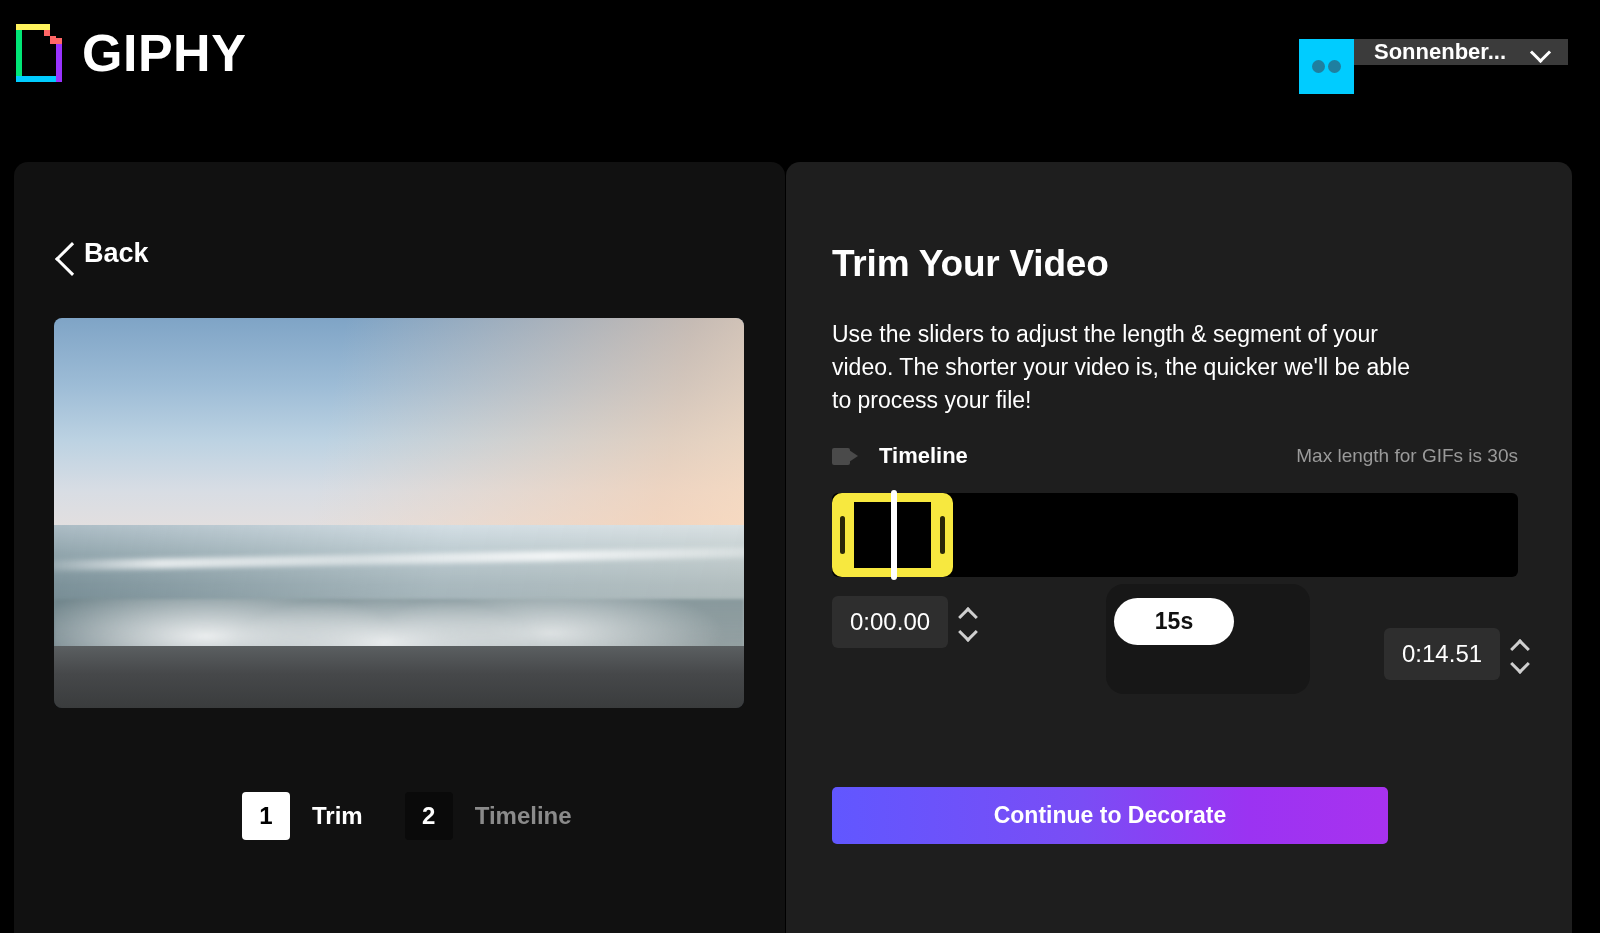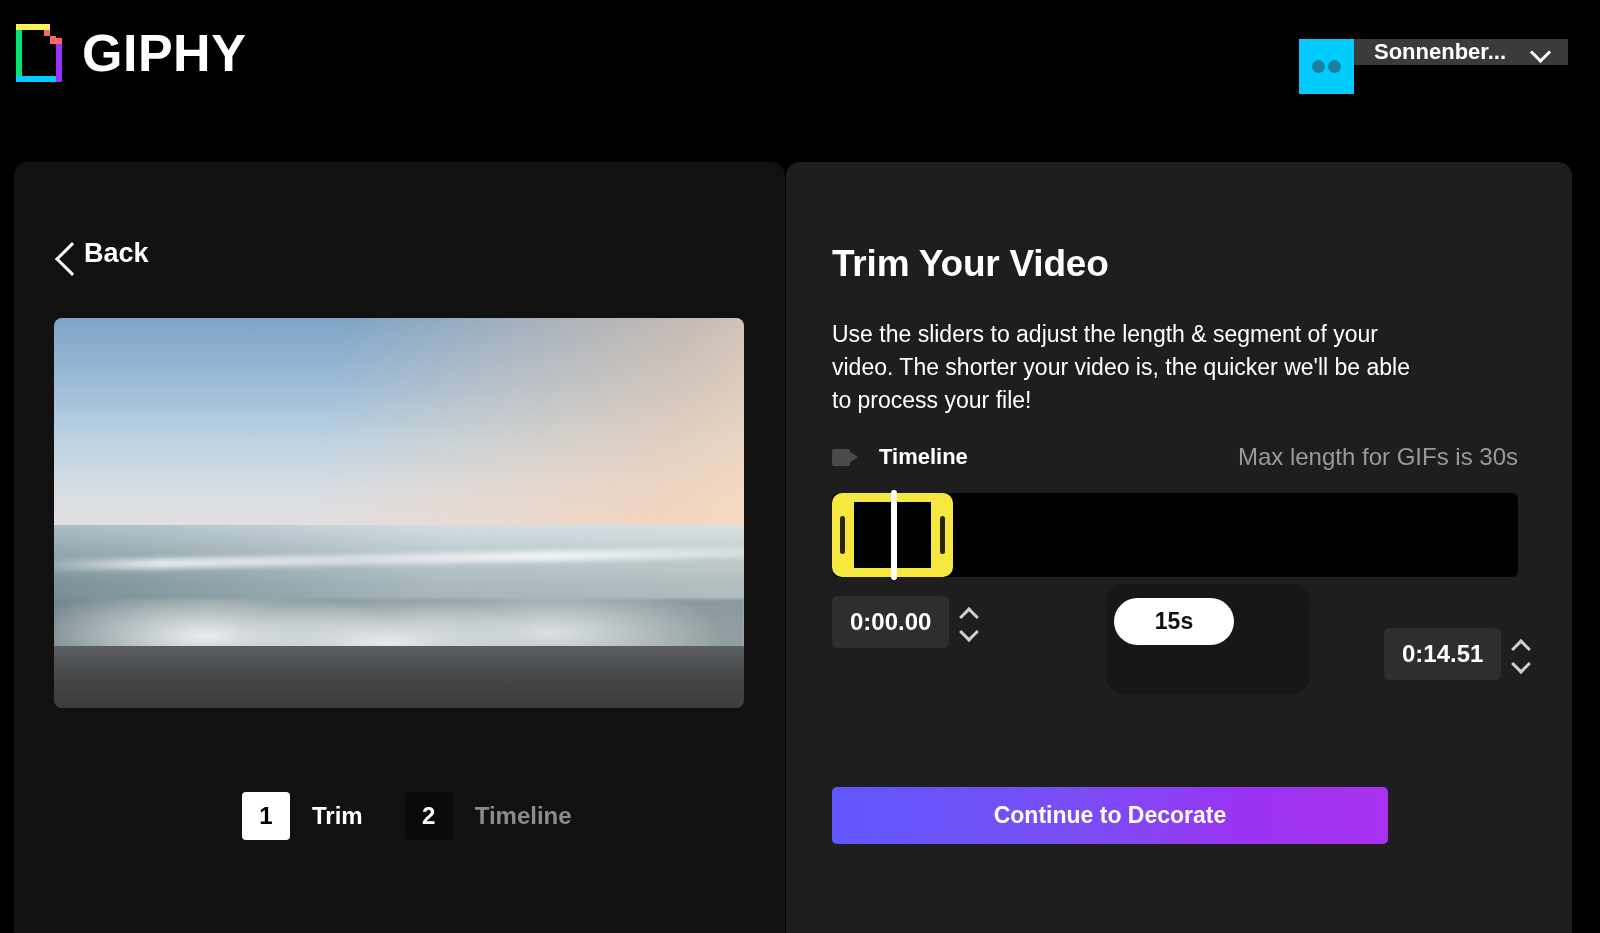--- a/index.html
+++ b/index.html
@@ -307,21 +307,21 @@
     border-bottom: 6px solid transparent;
     border-left: 9px solid #4a4a4a;
   }
   .timeline-label {
     color: #ffffff;
     font-size: 22px;
     font-weight: bold;
   }
   .timeline-note {
     color: #9a9a9a;
-    font-size: 24px;
+    font-size: 19px;
   }
 
   
   .timeline-track {
     position: absolute;
     left: 832px;
     top: 493px;
     width: 686px;
     height: 84px;
     background: #000000;
@@ -383,21 +383,21 @@
   .time-box {
     background: #2e2e2e;
     border-radius: 6px;
     display: flex;
     align-items: center;
     justify-content: center;
     min-width: 110px;
     padding: 0 18px;
     color: #ffffff;
     font-size: 24px;
-    font-weight: bold;
+    font-weight: normal;
     cursor: text;
   }
   .stepper {
     width: 38px;
     display: flex;
     flex-direction: column;
     align-items: center;
     justify-content: center;
     gap: 9px;
   }

